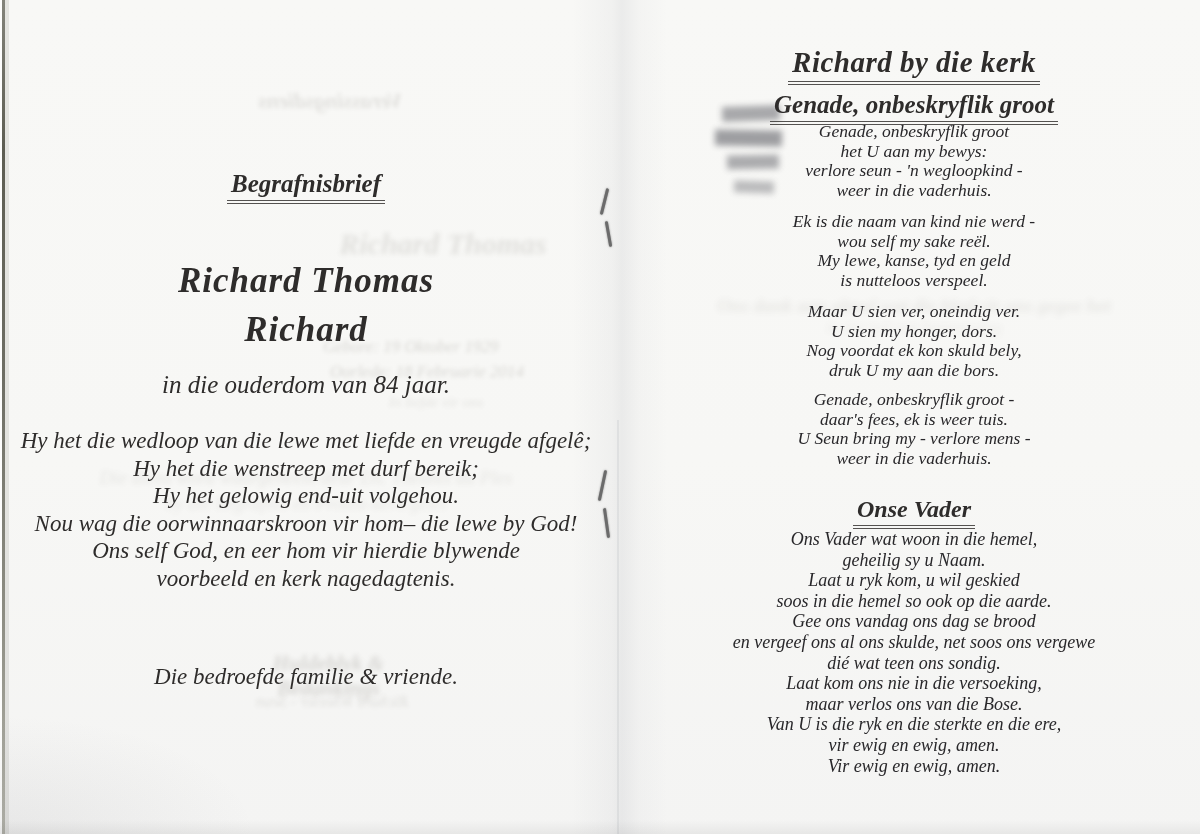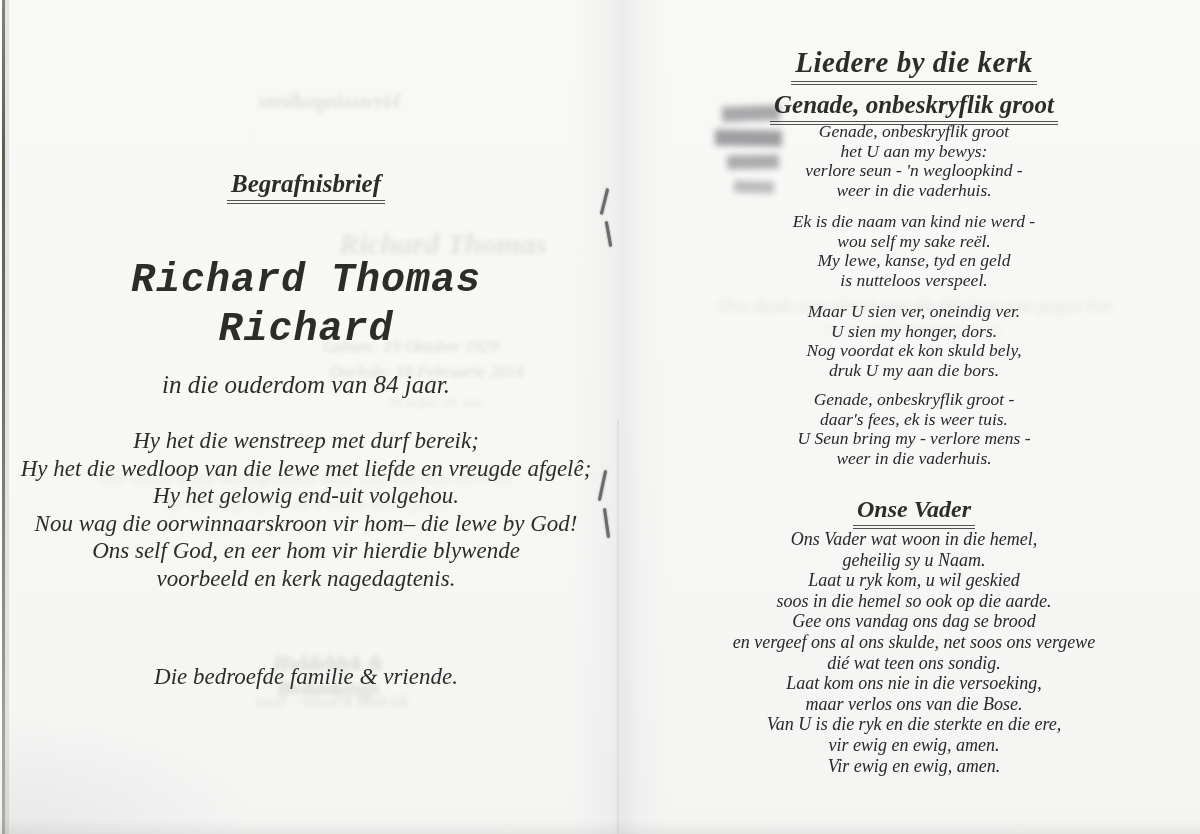--- a/index.html
+++ b/index.html
@@ -29,21 +29,21 @@
     background:radial-gradient(ellipse at 0% 100%,rgba(80,80,90,0.08) 0%,rgba(80,80,90,0) 70%);}
   .staple{width:3px;border-radius:2px;background:#6b6b6b;box-shadow:0 0 2px rgba(90,90,90,0.7);}
 
   
   .h-double{display:inline-block;font-weight:bold;border-bottom:4px double rgba(55,53,50,0.85);padding:0 4px 2px 4px;}
   .title-left{font-size:25px;}
   .title-right{font-size:29px;letter-spacing:0.5px;}
   .song-title{font-size:25px;}
   .song2-title{font-size:24px;}
   .intro{font-size:23px;line-height:28px;}
-  .big-name{font-size:40px;font-weight:bold;line-height:49px;letter-spacing:1px;font-family:Liberation Mono, monospace;}
+  .big-name{font-size:35px;font-weight:bold;line-height:49px;letter-spacing:1px;}
   .age{font-size:25px;}
   .tribute{font-size:23px;line-height:27.5px;}
   .closing{font-size:23px;}
   .verse{font-size:17.5px;line-height:19.5px;color:#28272a;}
   .prayer{font-size:18px;line-height:20.6px;color:#28272a;}
 
   
   .bleed{color:#5a554c;filter:blur(2px);pointer-events:none;}
   .mirrored{transform:scaleX(-1);}
   .ink-block{position:absolute;background:#31323b;filter:blur(3px);}
@@ -86,38 +86,38 @@
     <div class="abs bleed" style="top:362px;left:322px;width:262px;font-size:17px;opacity:0.20;text-align:left;">Oorlede: 18 Februarie 2014</div>
     <div class="abs bleed" style="top:394px;left:318px;width:220px;font-size:15px;opacity:0.12;text-align:center;">In liefde vir ons</div>
 
     <div class="abs ctr age" style="top:371px;">in die ouderdom van 84 jaar.</div>
 
     <div class="abs ctr bleed" style="top:467px;font-size:19px;opacity:0.11;filter:blur(2.5px);">Die diens word waargeneem deur Ds. Theunis du Ples</div>
     <div class="abs ctr bleed" style="top:493px;font-size:19px;opacity:0.09;filter:blur(2.5px);">by die begrafnis en Protea-kerk gelei</div>
 
     <div class="abs ctr tribute" style="top:427px;">
 
-    <div>Hy het die wenstreep met durf bereik;</div>
-        <div>Hy het die wedloop van die lewe met liefde en vreugde afgelê;</div>
+    <div>Hy het die wedloop van die lewe met liefde en vreugde afgelê;</div>
+        <div>Hy het die wenstreep met durf bereik;</div>
         <div>Hy het gelowig end-uit volgehou.</div>
         <div>Nou wag die oorwinnaarskroon vir hom– die lewe by God!</div>
         <div>Ons self God, en eer hom vir hierdie blywende</div>
         <div>voorbeeld en kerk nagedagtenis.</div>
       </div>
 
     <div class="abs ctr closing" style="top:640px;margin-top:24px;">Die bedroefde familie &amp; vriende.</div>
 
     <div class="abs bleed" style="top:651px;left:213px;width:215px;font-size:21px;font-weight:bold;opacity:0.19;text-align:center;filter:blur(2.5px);">Huldeblyk &amp; Bedankings</div>
     <div class="abs bleed mirrored" style="top:693px;left:238px;width:172px;font-size:16px;opacity:0.14;text-align:center;">Richard Wheeler - Seun</div>
   </div>
 
   <div class="page" id="page-right">
 
     <div class="abs ctr" style="top:46px;">
-      <span class="h-double title-right">Liedere by die kerk</span>
+      <span class="h-double title-right">Richard by die kerk</span>
     </div>
 
     <div class="ink-block" style="left:100px;top:106px;width:58px;height:15px;opacity:0.40;transform:rotate(-2deg);"></div>
     <div class="ink-block" style="left:93px;top:130px;width:67px;height:16px;opacity:0.45;transform:rotate(1deg);"></div>
     <div class="ink-block" style="left:105px;top:155px;width:52px;height:14px;opacity:0.38;transform:rotate(-1deg);"></div>
     <div class="ink-block" style="left:112px;top:181px;width:40px;height:12px;opacity:0.30;transform:rotate(2deg);"></div>
 
     <div class="abs ctr" style="top:91px;">
       <span class="h-double song-title">Genade, onbeskryflik groot</span>
     </div>

